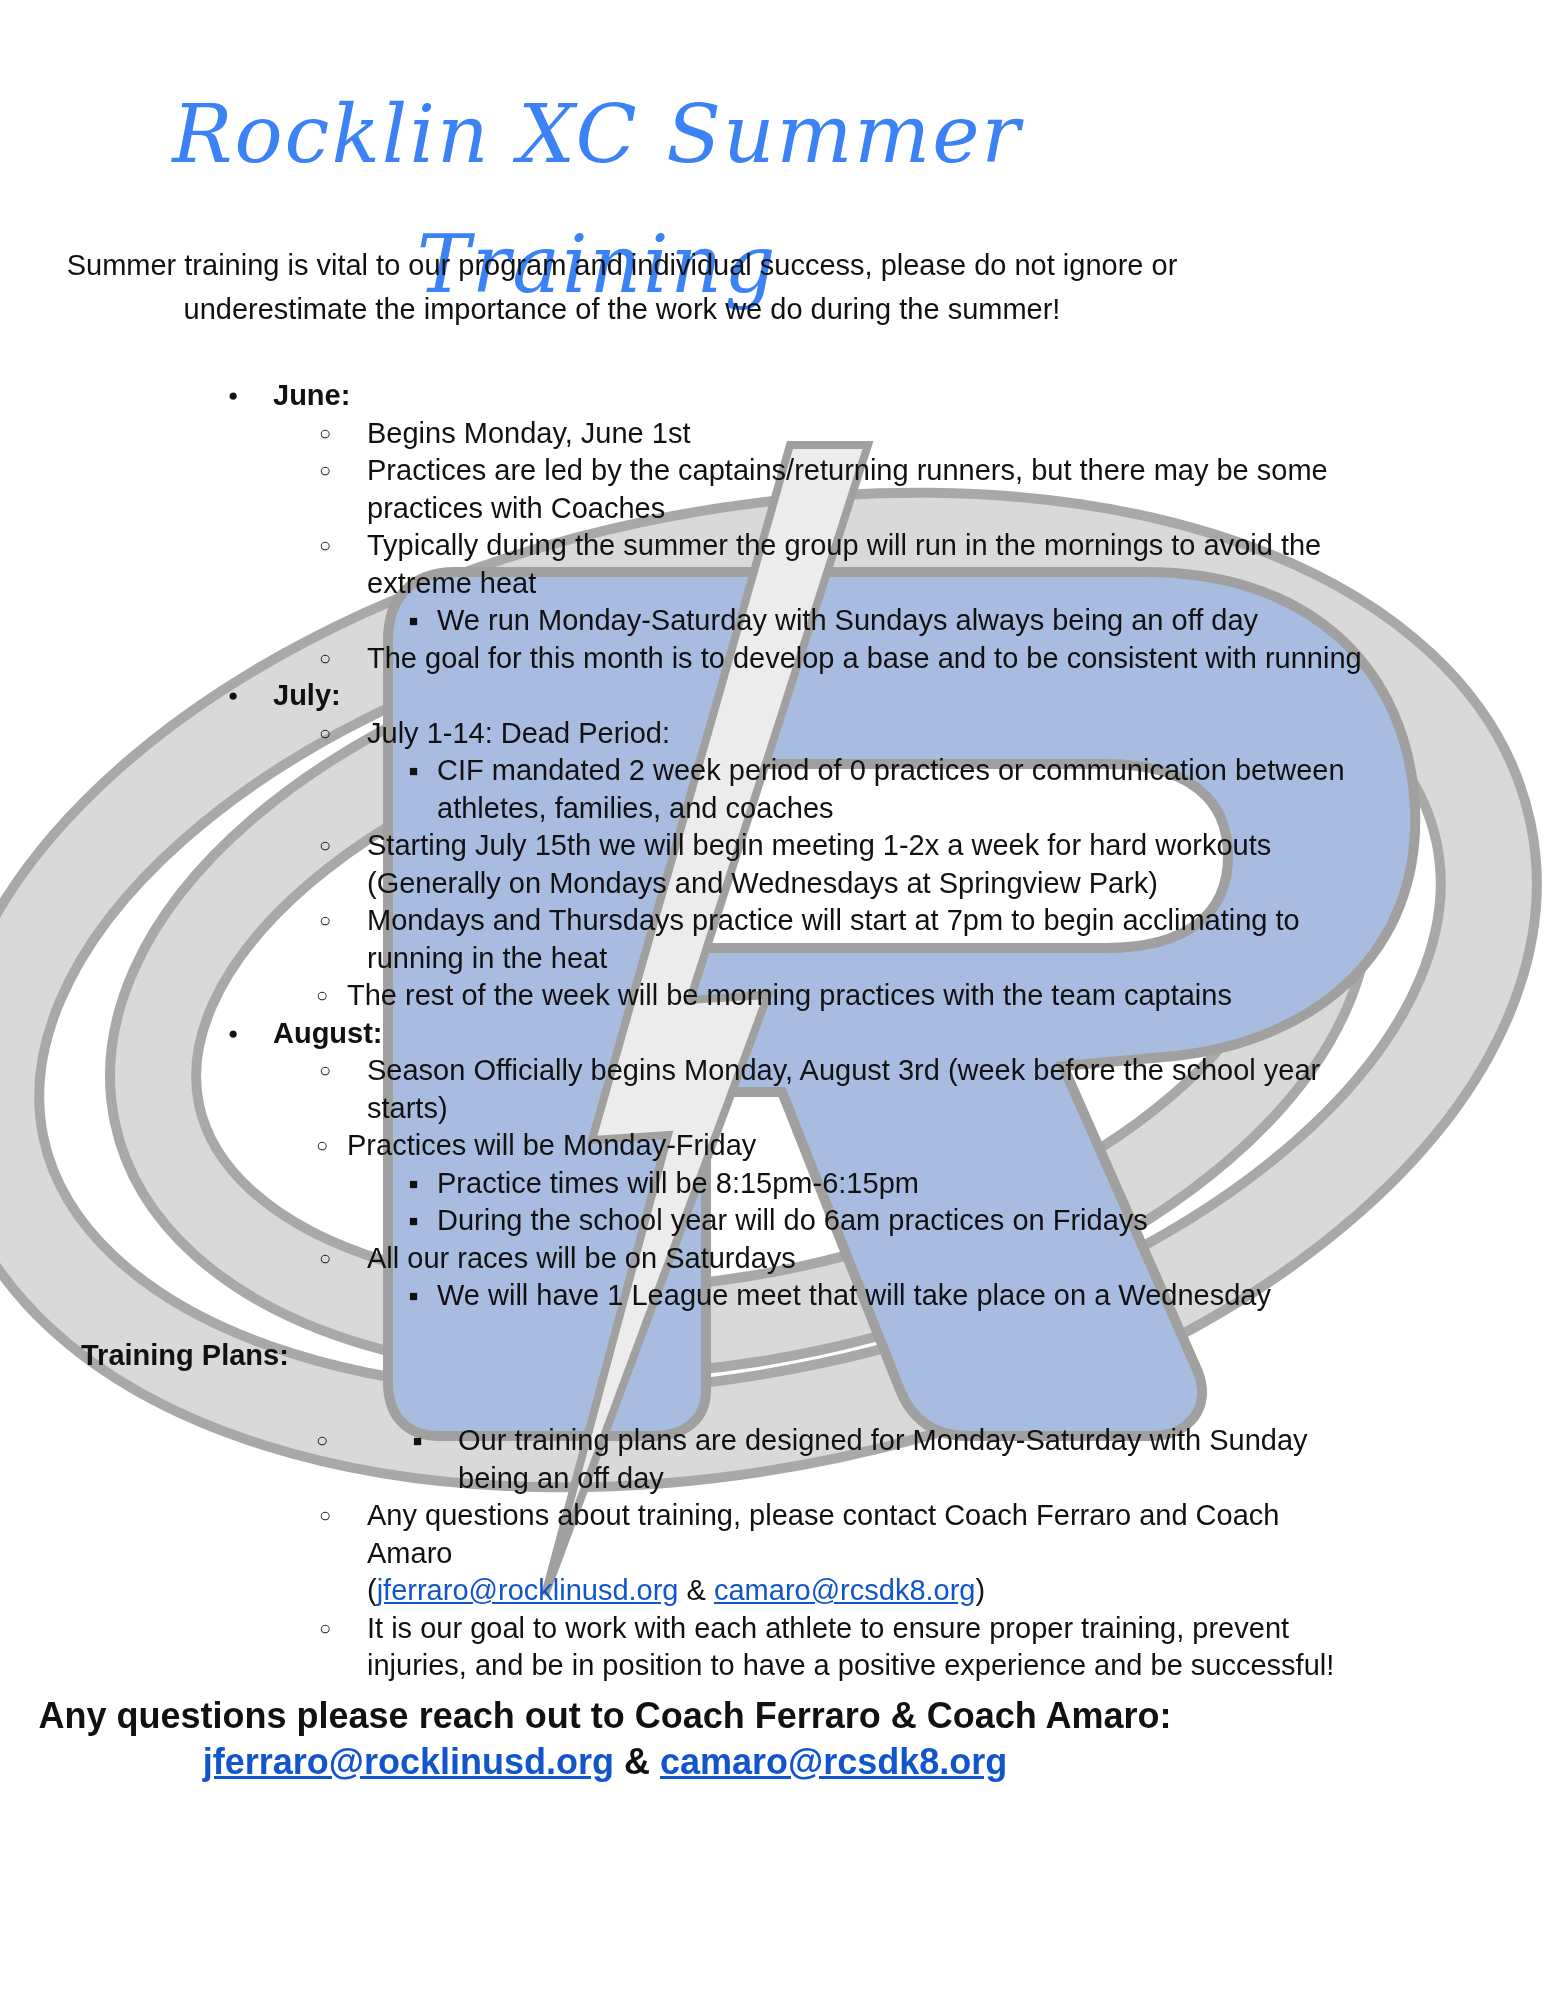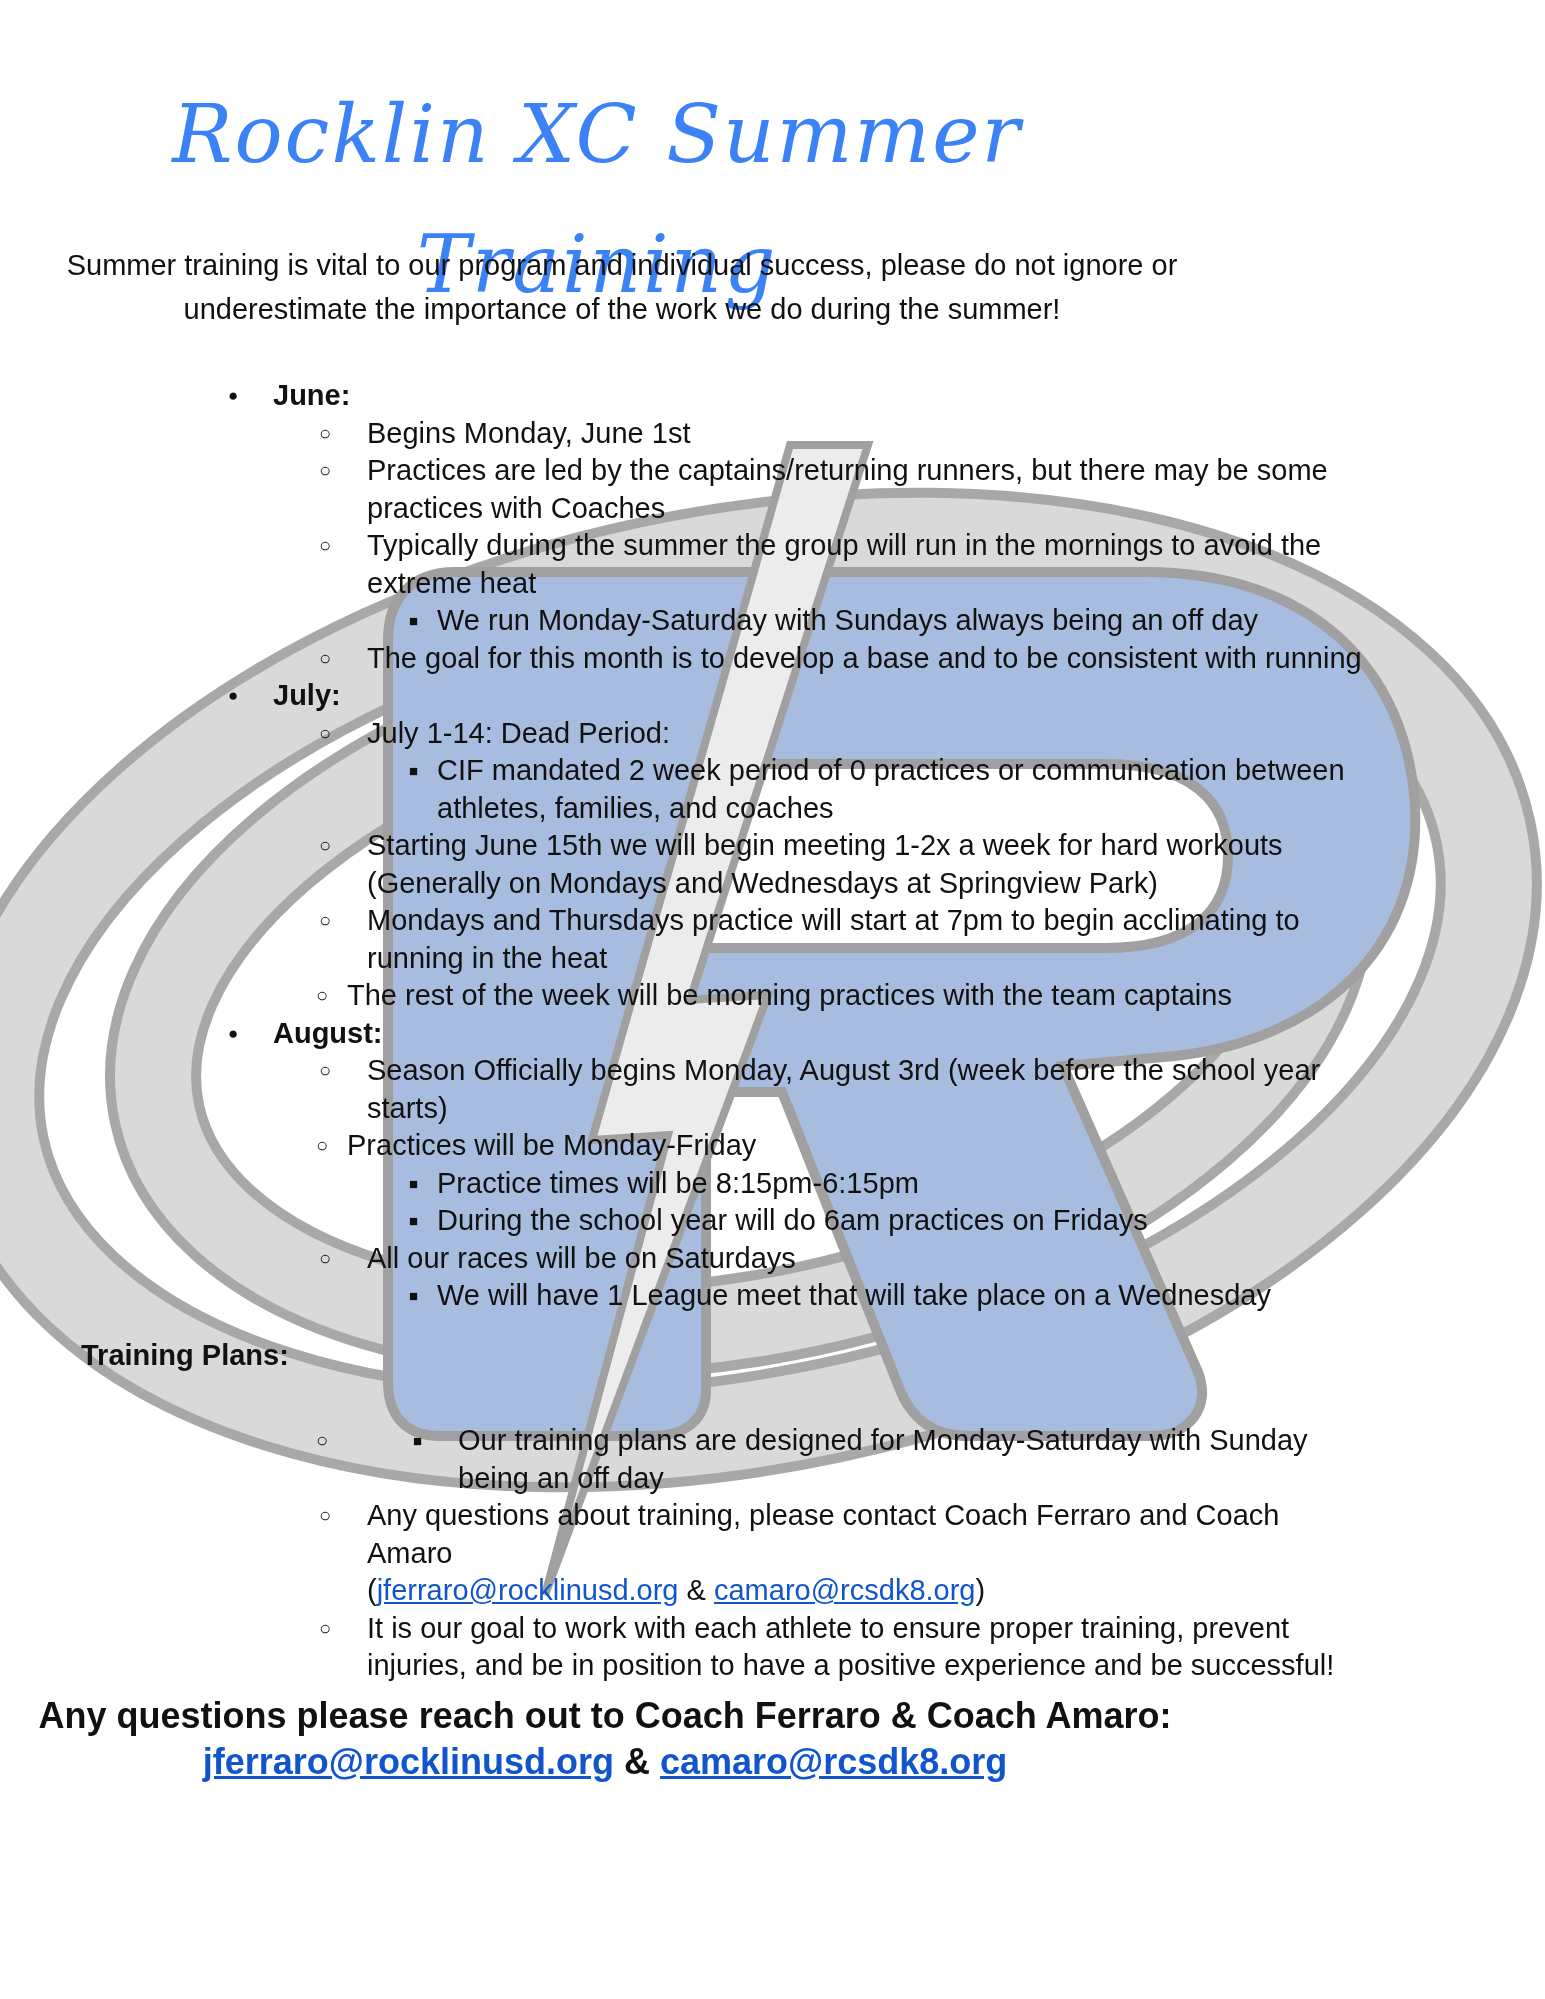--- a/index.html
+++ b/index.html
@@ -78,21 +78,21 @@
     <div id="main-list">
         <div class="li lvl1"><span class="mk">●</span><span class="tx">June:</span></div>
         <div class="li lvl2"><span class="mk">○</span><span class="tx">Begins Monday, June 1st</span></div>
         <div class="li lvl2"><span class="mk">○</span><span class="tx">Practices are led by the captains/returning runners, but there may be some practices with Coaches</span></div>
         <div class="li lvl2"><span class="mk">○</span><span class="tx">Typically during the summer the group will run in the mornings to avoid the extreme heat</span></div>
         <div class="li lvl3"><span class="mk">■</span><span class="tx">We run Monday-Saturday with Sundays always being an off day</span></div>
         <div class="li lvl2"><span class="mk">○</span><span class="tx">The goal for this month is to develop a base and to be consistent with running</span></div>
         <div class="li lvl1"><span class="mk">●</span><span class="tx">July:</span></div>
         <div class="li lvl2"><span class="mk">○</span><span class="tx">July 1-14: Dead Period:</span></div>
         <div class="li lvl3"><span class="mk">■</span><span class="tx">CIF mandated 2 week period of 0 practices or communication between athletes, families, and coaches</span></div>
-        <div class="li lvl2"><span class="mk">○</span><span class="tx">Starting June 15th we will begin meeting 1-2x a week for hard workouts (Generally on Mondays and Wednesdays at Springview Park)</span></div>
+        <div class="li lvl2"><span class="mk">○</span><span class="tx">Starting July 15th we will begin meeting 1-2x a week for hard workouts (Generally on Mondays and Wednesdays at Springview Park)</span></div>
         <div class="li lvl2"><span class="mk">○</span><span class="tx">Mondays and Thursdays practice will start at 7pm to begin acclimating to running in the heat</span></div>
         <div class="li lvl2 tight"><span class="mk">○</span><span class="tx">The rest of the week will be morning practices with the team captains</span></div>
         <div class="li lvl1"><span class="mk">●</span><span class="tx">August:</span></div>
         <div class="li lvl2"><span class="mk">○</span><span class="tx">Season Officially begins Monday, August 3rd (week before the school year starts)</span></div>
         <div class="li lvl2 tight"><span class="mk">○</span><span class="tx">Practices will be Monday-Friday</span></div>
         <div class="li lvl3"><span class="mk">■</span><span class="tx">Practice times will be 8:15pm-6:15pm</span></div>
         <div class="li lvl3"><span class="mk">■</span><span class="tx">During the school year will do 6am practices on Fridays</span></div>
         <div class="li lvl2"><span class="mk">○</span><span class="tx">All our races will be on Saturdays</span></div>
         <div class="li lvl3"><span class="mk">■</span><span class="tx">We will have 1 League meet that will take place on a Wednesday</span></div>
       </div>

